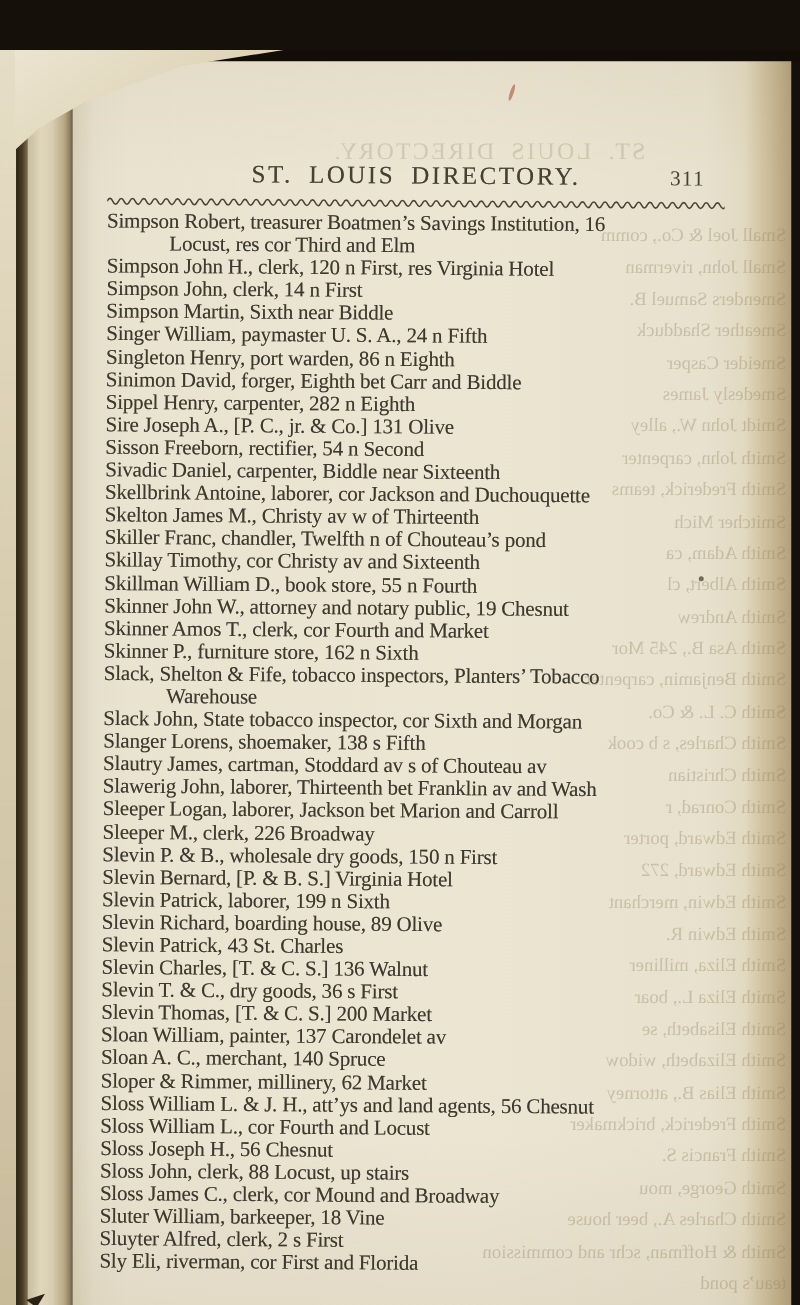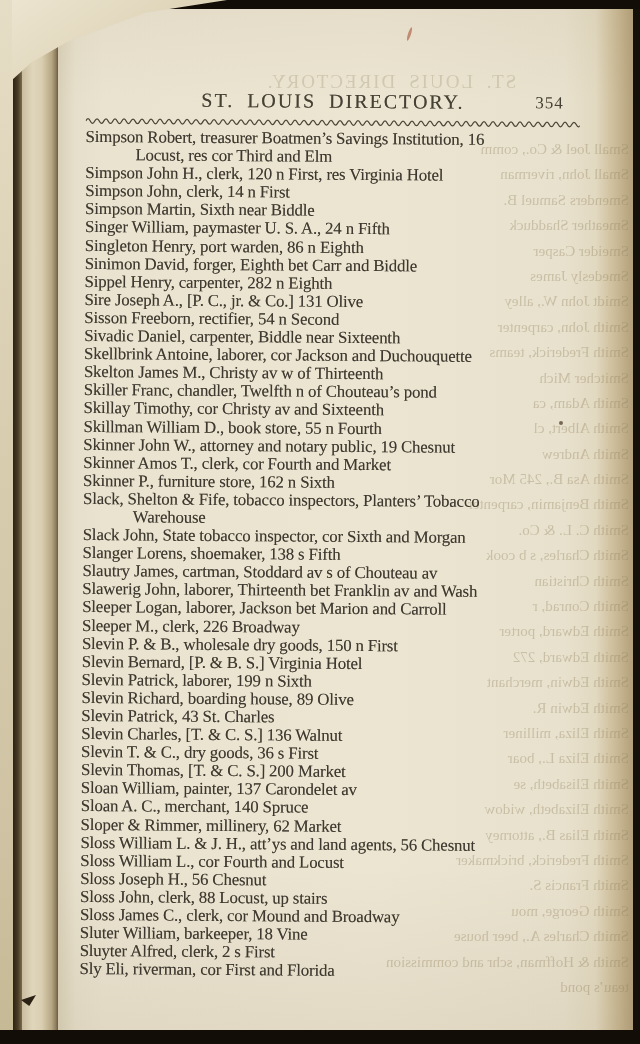--- a/index.html
+++ b/index.html
@@ -2,21 +2,21 @@
 <html><head>
 <meta charset="utf-8">
 <style>
   html,body{margin:0;padding:0;}
   body{
     width:640px;height:1044px;
     background:#16100a;
     overflow:hidden;position:relative;
     font-family:"Liberation Serif","DejaVu Serif",serif;
   }
-  .stage{position:absolute;inset:0;}
+  .stage{position:absolute;inset:0;margin-top:40px;}
 
   
   .edge-top{position:absolute;left:12px;top:0;right:0;height:9px;background:#120d07;}
   .edge-bottom{position:absolute;left:0;right:0;top:1030px;height:14px;background:#120d07;}
   .left-edge-light{position:absolute;left:0;top:0;width:13px;height:1030px;
     background:linear-gradient(180deg,#e6ddc6,#d7ccae 45%,#cfc3a4 80%,#c6b995);}
   .left-crevice{position:absolute;left:13px;top:0;width:9px;height:1030px;
     background:linear-gradient(90deg,#2c2313,#4a3d27 55%,#7c6c4e);}
   .left-stack{position:absolute;left:22px;top:0;width:36px;height:1030px;
     background:linear-gradient(90deg,#c9bd9f,#e0d6bb 30%,#d9ceb1 55%,#b7a884 82%,#8f7e5f 94%,#6a5a40);}
@@ -104,21 +104,21 @@
         <span class="ghost-line">Smith &amp; Hoffman, schr and commission</span>
         <span class="ghost-line">teau’s pond</span>
       </div>
   </div>
 
   <div class="curl-corner"></div>
 
   <div class="content">
     <div class="header-row">
       <span class="title">ST. LOUIS DIRECTORY.</span>
-      <span class="pagenum">354</span>
+      <span class="pagenum">311</span>
     </div>
     <svg class="wavy" viewBox="0 0 494 10" preserveAspectRatio="none">
       <path fill="none" stroke="#4a4336" stroke-width="1.25" d="M0,5 q2.25,-4.6 4.5,0 q2.25,4.6 4.5,0 q2.25,-4.6 4.5,0 q2.25,4.6 4.5,0 q2.25,-4.6 4.5,0 q2.25,4.6 4.5,0 q2.25,-4.6 4.5,0 q2.25,4.6 4.5,0 q2.25,-4.6 4.5,0 q2.25,4.6 4.5,0 q2.25,-4.6 4.5,0 q2.25,4.6 4.5,0 q2.25,-4.6 4.5,0 q2.25,4.6 4.5,0 q2.25,-4.6 4.5,0 q2.25,4.6 4.5,0 q2.25,-4.6 4.5,0 q2.25,4.6 4.5,0 q2.25,-4.6 4.5,0 q2.25,4.6 4.5,0 q2.25,-4.6 4.5,0 q2.25,4.6 4.5,0 q2.25,-4.6 4.5,0 q2.25,4.6 4.5,0 q2.25,-4.6 4.5,0 q2.25,4.6 4.5,0 q2.25,-4.6 4.5,0 q2.25,4.6 4.5,0 q2.25,-4.6 4.5,0 q2.25,4.6 4.5,0 q2.25,-4.6 4.5,0 q2.25,4.6 4.5,0 q2.25,-4.6 4.5,0 q2.25,4.6 4.5,0 q2.25,-4.6 4.5,0 q2.25,4.6 4.5,0 q2.25,-4.6 4.5,0 q2.25,4.6 4.5,0 q2.25,-4.6 4.5,0 q2.25,4.6 4.5,0 q2.25,-4.6 4.5,0 q2.25,4.6 4.5,0 q2.25,-4.6 4.5,0 q2.25,4.6 4.5,0 q2.25,-4.6 4.5,0 q2.25,4.6 4.5,0 q2.25,-4.6 4.5,0 q2.25,4.6 4.5,0 q2.25,-4.6 4.5,0 q2.25,4.6 4.5,0 q2.25,-4.6 4.5,0 q2.25,4.6 4.5,0 q2.25,-4.6 4.5,0 q2.25,4.6 4.5,0 q2.25,-4.6 4.5,0 q2.25,4.6 4.5,0 q2.25,-4.6 4.5,0 q2.25,4.6 4.5,0 q2.25,-4.6 4.5,0 q2.25,4.6 4.5,0 q2.25,-4.6 4.5,0 q2.25,4.6 4.5,0 q2.25,-4.6 4.5,0 q2.25,4.6 4.5,0 q2.25,-4.6 4.5,0 q2.25,4.6 4.5,0 q2.25,-4.6 4.5,0 q2.25,4.6 4.5,0 q2.25,-4.6 4.5,0 q2.25,4.6 4.5,0 q2.25,-4.6 4.5,0 q2.25,4.6 4.5,0 q2.25,-4.6 4.5,0 q2.25,4.6 4.5,0 q2.25,-4.6 4.5,0 q2.25,4.6 4.5,0 q2.25,-4.6 4.5,0 q2.25,4.6 4.5,0 q2.25,-4.6 4.5,0 q2.25,4.6 4.5,0 q2.25,-4.6 4.5,0 q2.25,4.6 4.5,0 q2.25,-4.6 4.5,0 q2.25,4.6 4.5,0 q2.25,-4.6 4.5,0 q2.25,4.6 4.5,0 q2.25,-4.6 4.5,0 q2.25,4.6 4.5,0 q2.25,-4.6 4.5,0 q2.25,4.6 4.5,0 q2.25,-4.6 4.5,0 q2.25,4.6 4.5,0 q2.25,-4.6 4.5,0 q2.25,4.6 4.5,0 q2.25,-4.6 4.5,0 q2.25,4.6 4.5,0 q2.25,-4.6 4.5,0 q2.25,4.6 4.5,0 q2.25,-4.6 4.5,0 q2.25,4.6 4.5,0 q2.25,-4.6 4.5,0 q2.25,4.6 4.5,0 q2.25,-4.6 4.5,0 q2.25,4.6 4.5,0 q2.25,-4.6 4.5,0 q2.25,4.6 4.5,0 q2.25,-4.6 4.5,0 q2.25,4.6 4.5,0 q2.25,-4.6 4.5,0 q2.25,4.6 4.5,0"></path>
     </svg>
     <div class="entries">
         <div class="entry">Simpson Robert, treasurer Boatmen’s Savings Institution, 16
 Locust, res cor Third and Elm</div>
         <div class="entry">Simpson John H., clerk, 120 n First, res Virginia Hotel</div>
         <div class="entry">Simpson John, clerk, 14 n First</div>
         <div class="entry">Simpson Martin, Sixth near Biddle</div>

